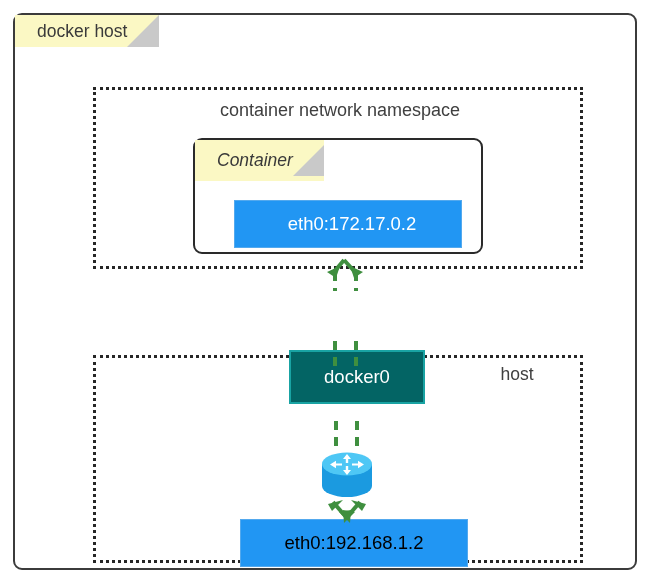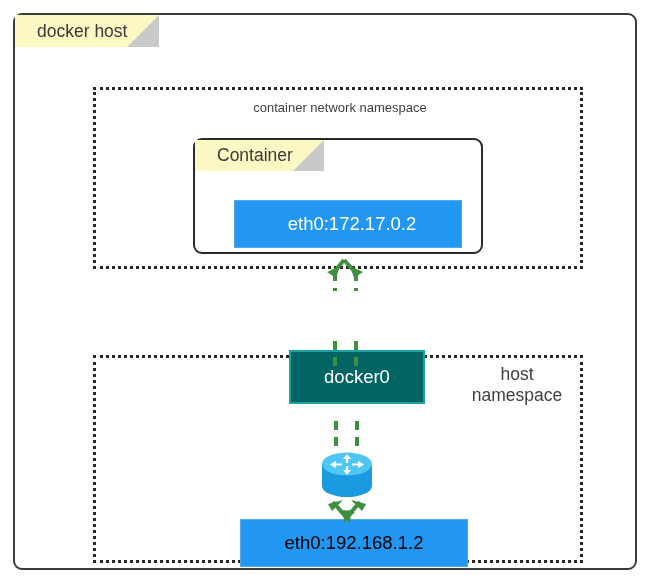--- a/index.html
+++ b/index.html
@@ -60,23 +60,24 @@
     font-size: 17.5px;
   }
   #host-note .note-fold {
     border-width: 0 0 32px 32px;
     border-color: transparent transparent #c9c9c9 transparent;
   }
 
   #container-note {
     left: 195px;
     top: 140px;
-    height: 31px;
+    height: 41px;
     padding-left: 22px;
     font-size: 17.5px;
+    font-style: italic;
   }
   #container-note .note-fold {
     border-width: 0 0 31px 31px;
     border-color: transparent transparent #c9c9c9 transparent;
   }
 
   
   .dotted-box {
     position: absolute;
     box-sizing: border-box;
@@ -100,21 +101,21 @@
   .ns-caption {
     position: absolute;
     color: #404040;
     text-align: center;
     line-height: 1.22;
   }
   #container-ns-caption {
     left: 140px;
     top: 100px;
     width: 400px;
-    font-size: 13px;
+    font-size: 18px;
   }
   #host-ns-caption {
     left: 452px;
     top: 364px;
     width: 130px;
     font-size: 17.5px;
   }
 
   
   #container-card {
@@ -201,21 +202,20 @@
   </div>
 
   <div class="node node-blue" id="eth0-container">
     <span>eth0:172.17.0.2</span>
   </div>
 
 
   <div class="dotted-box" id="host-ns-box"></div>
   <div class="ns-caption" id="host-ns-caption">
     <div>host</div>
-    <div>namespace</div>
   </div>
 
   <div class="node node-teal" id="docker0-node">
     <span>docker0</span>
   </div>
 
   <div id="router-icon">
     <svg width="58" height="56" viewBox="0 0 58 56" xmlns="http://www.w3.org/2000/svg">
 
       <path d="M4,17 L4,39 A25,11 0 0 0 54,39 L54,17 Z" fill="#1b9ae0"></path>

